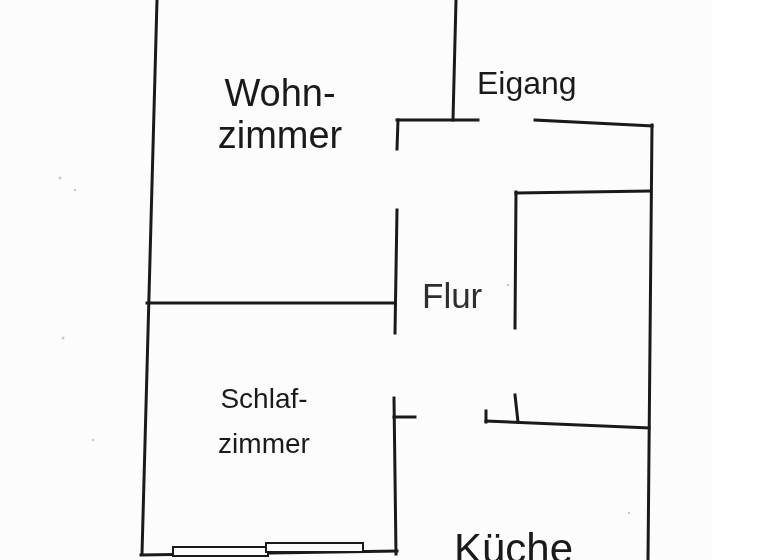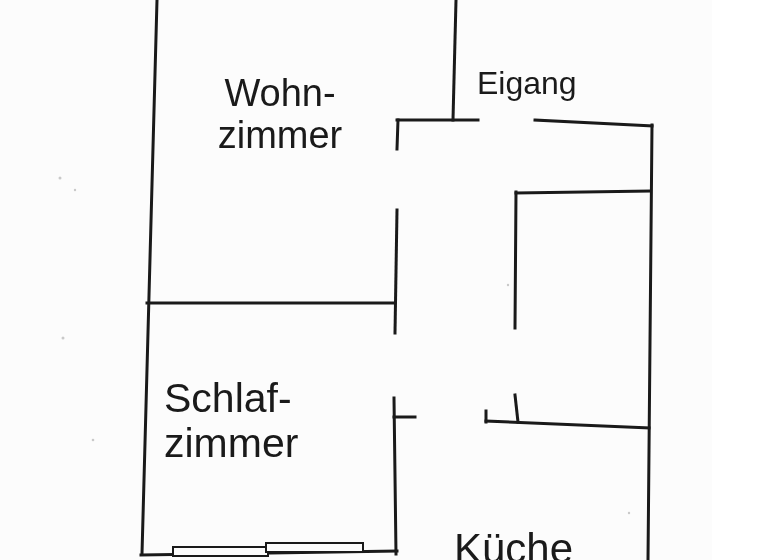--- a/index.html
+++ b/index.html
@@ -29,22 +29,22 @@
   .room-label .line { display: block; }
 
   
   .lbl-wohnzimmer {
     left: 180px; top: 72px; width: 200px;
     text-align: center;
     font-size: 38px; line-height: 42px;
   }
   .lbl-schlafzimmer {
     left: 164px; top: 376px; width: 200px;
-    text-align: left;
-    font-size: 41px; line-height: 45px;
+    text-align: center;
+    font-size: 28px; line-height: 45px;
   }
   
   .lbl-eingang { left: 461px; top: 64px;  font-size: 32px; line-height: 38px; margin-left: 16px; }
   .lbl-flur    { left: 422px; top: 278px; font-size: 35px; line-height: 35px; color:#2e2e2e; }
   .lbl-bad     { left: 549px; top: 300px; font-size: 37px; line-height: 37px; }
   .lbl-kueche  { left: 454px; top: 528px; font-size: 42px; line-height: 42px; }
 </style>
 </head>
 <body>
 
@@ -77,20 +77,21 @@
       <rect x="266" y="543" width="97" height="9" fill="#fcfcfc" stroke="#1a1a1a" stroke-width="2"></rect>
     </svg>
 
   <div class="room-label lbl-wohnzimmer">
     <span class="line">Wohn-</span>
     <span class="line">zimmer</span>
   </div>
 
   <div class="room-label lbl-eingang">Eigang</div>
 
+  <div class="room-label lbl-flur">Flur</div>
 
 
   <div class="room-label lbl-schlafzimmer">
     <span class="line">Schlaf-</span>
     <span class="line">zimmer</span>
   </div>
 
   <div class="room-label lbl-kueche">Küche</div>
 
 </div>

